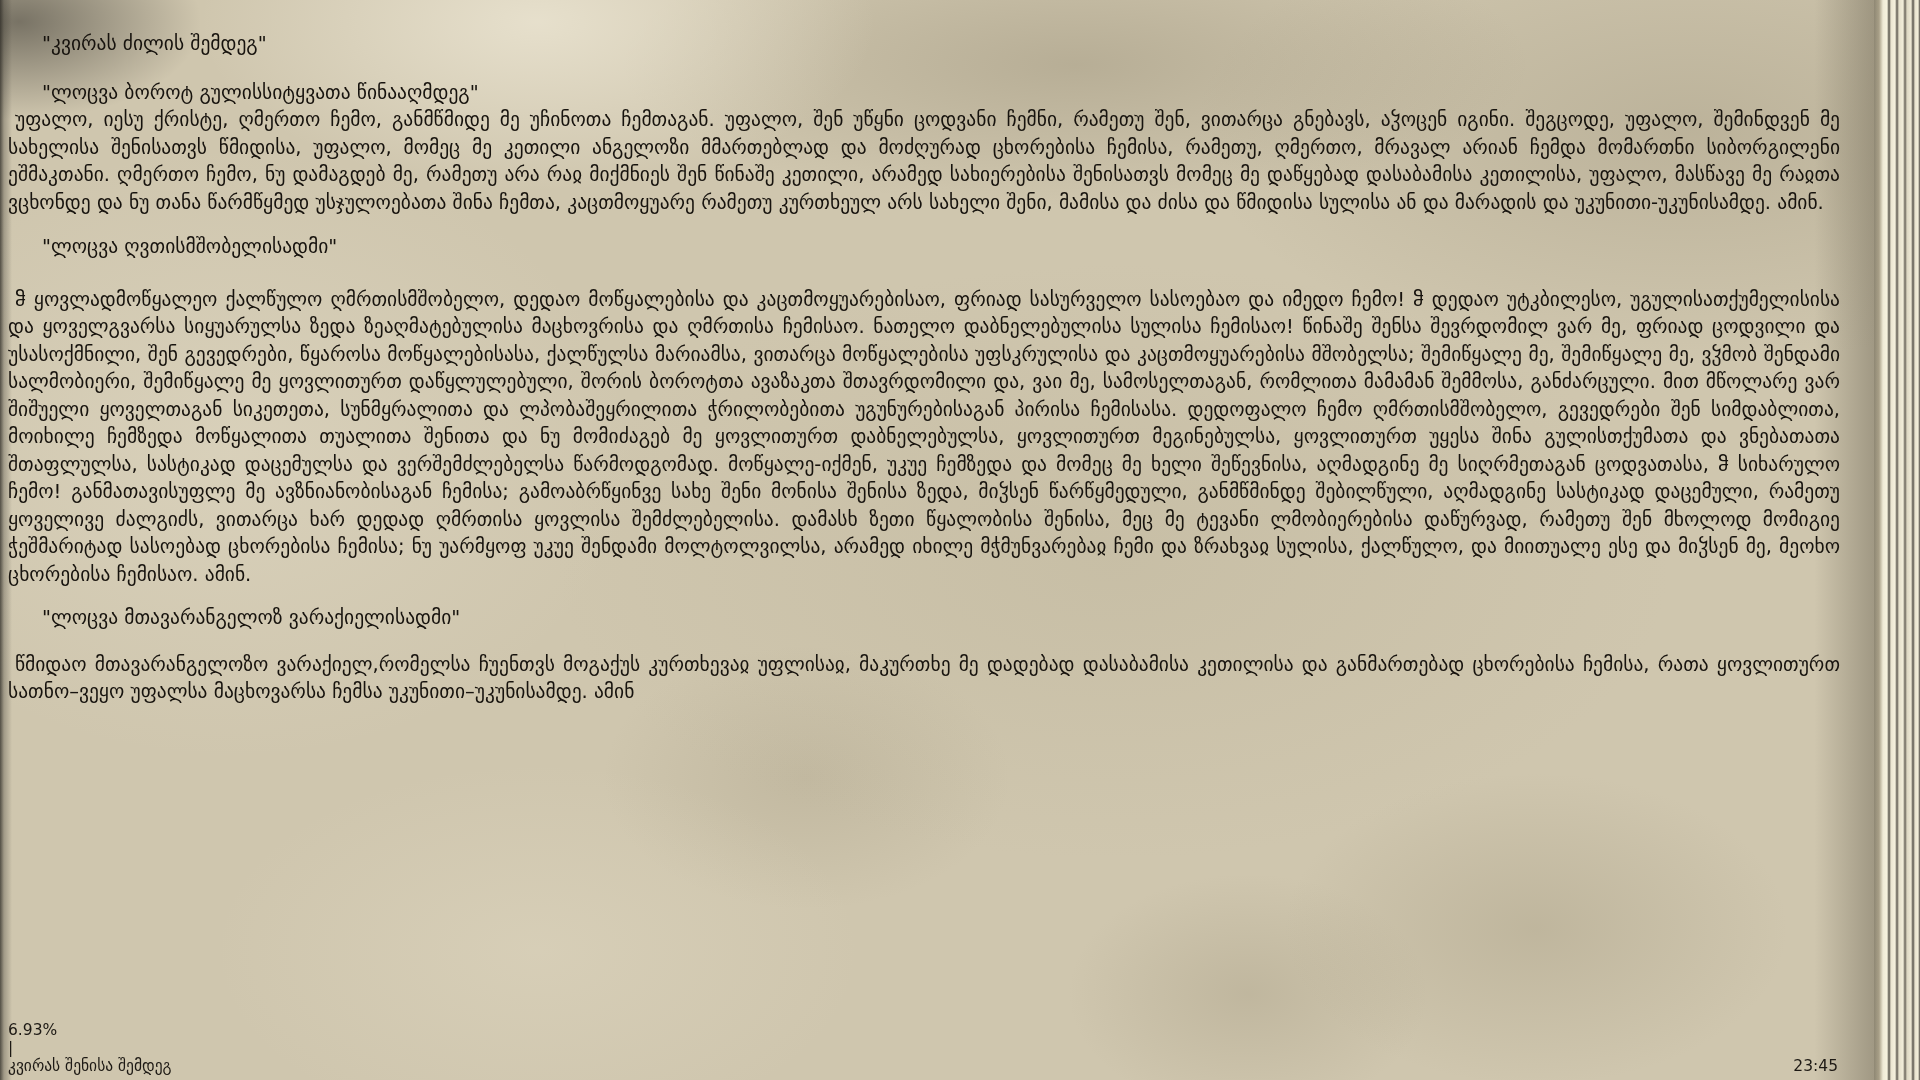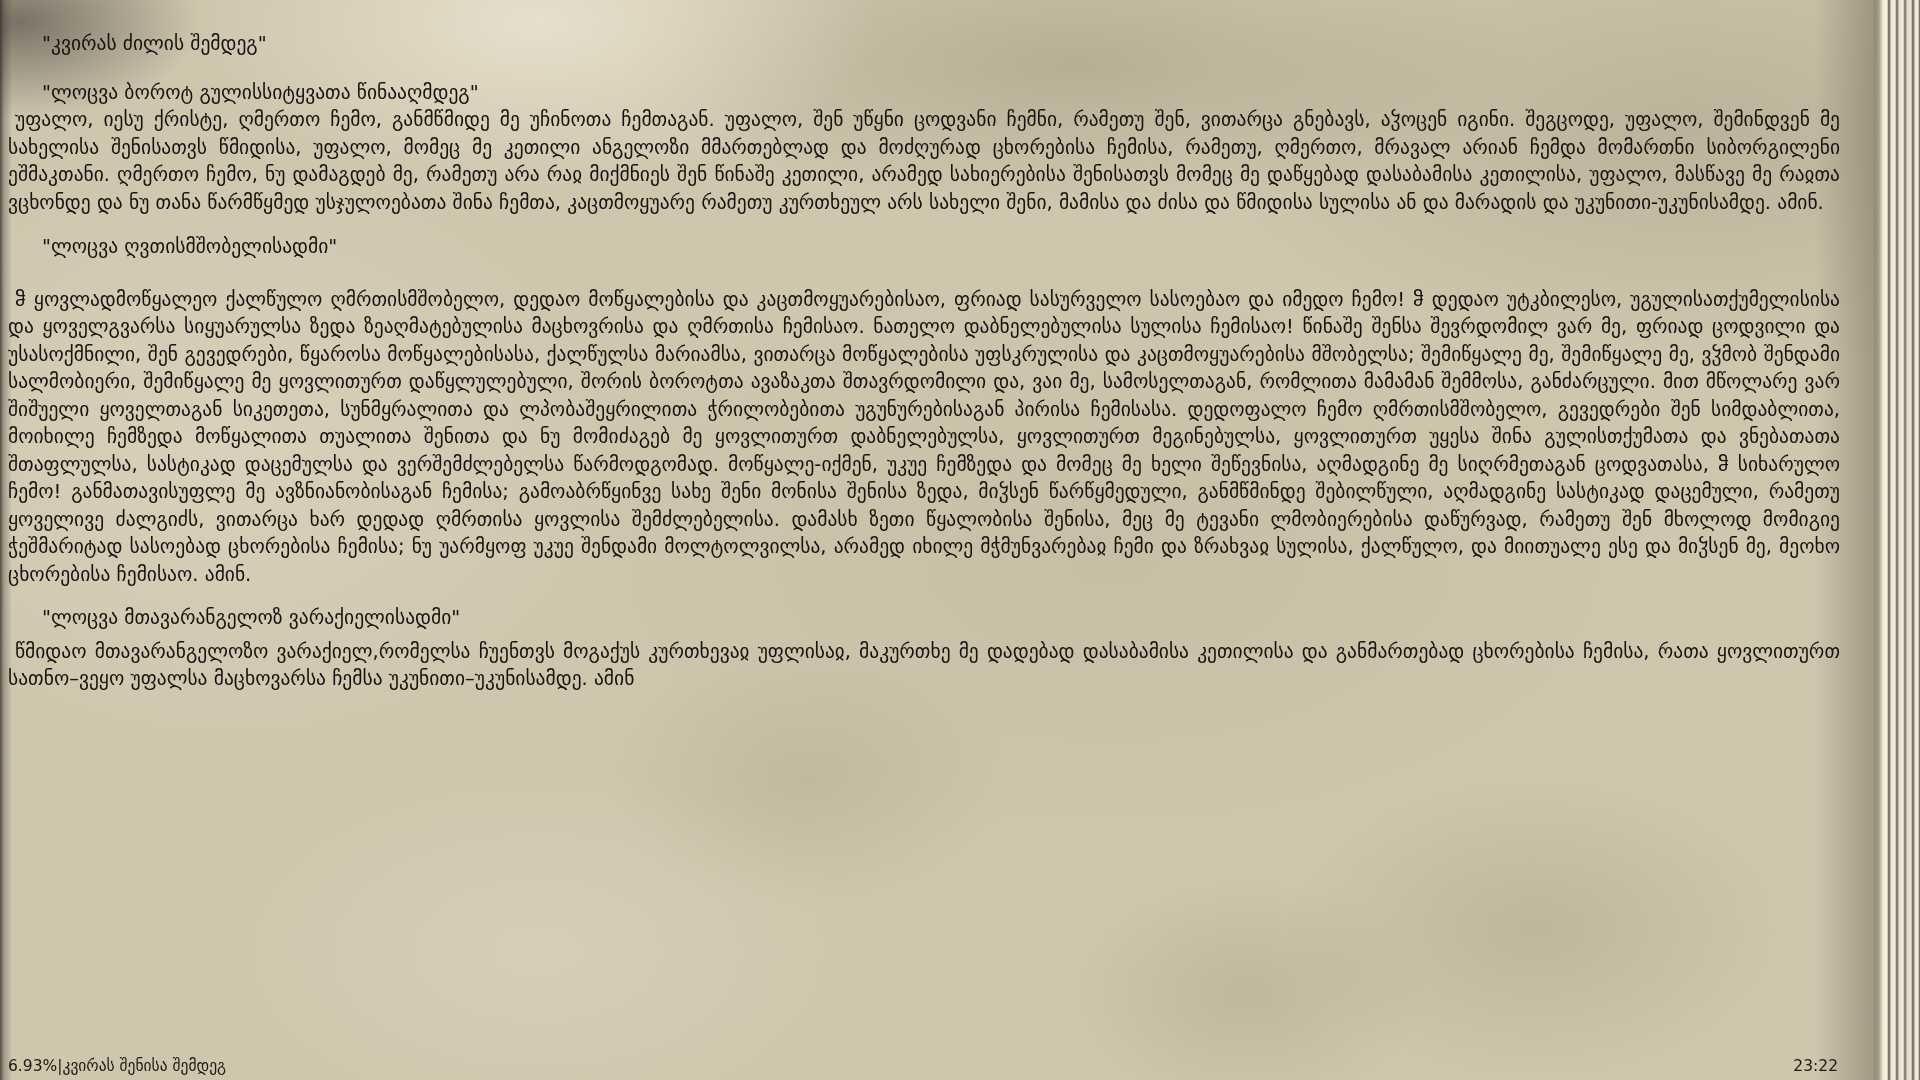--- a/index.html
+++ b/index.html
@@ -30,40 +30,40 @@
     color:#17130e;
     font-size:19.5px;line-height:27.5px;
   }
   .heading{padding-left:34px;white-space:nowrap;}
   .chapter-title{margin:0;}
   .sec0 .heading{margin-top:21px;}
   .sec0 .body{margin-top:0;}
   .sec1 .heading{margin-top:17px;}
   .sec1 .body{margin-top:25px;}
   .sec2 .heading{margin-top:16px;}
-  .sec2 .body{margin-top:6px;}
+  .sec2 .body{margin-top:19px;}
   .body{
     margin-bottom:0;margin-left:0;margin-right:0;
     text-align:justify;text-indent:7px;
   }
   .page-curl{
     position:absolute;top:0;right:0;width:46px;height:1080px;
     background:linear-gradient(90deg,
       #8f8874 0px,#a89f87 5px,#efead6 9px,#f7f3df 13px,#57534a 15px,
       #eae5d0 17px,#f5f1dd 21px,#5e5a50 23px,
       #e5e0cb 25px,#f2eeda 29px,#6a655a 31px,
       #ddd8c3 33px,#eee9d5 37px,#56524a 39px,
       #e8e3cf 41px,#f3efdb 44px,#4a463f 46px);
   }
   .footer{
     position:absolute;left:8px;right:82px;bottom:5px;
     display:flex;justify-content:space-between;align-items:flex-end;
     font-size:15.5px;color:#1d1914;line-height:18px;
   }
-  .footer-left{display:flex;align-items:flex-start;}
+  .footer-left{display:flex;align-items:flex-start;flex-direction:column;}
 </style>
 </head>
 <body>
 
 <div class="page">
 
   <div class="content">
 
     <div class="heading chapter-title">"კვირას ძილის შემდეგ"</div>
 
@@ -85,16 +85,16 @@
   </div>
 
   <div class="page-curl"></div>
 
   <div class="footer">
     <div class="footer-left">
       <span>6.93%</span>
         <span>|</span>
         <span>კვირას შენისა შემდეგ</span>
     </div>
-    <div>23:22</div>
+    <div>23:45</div>
   </div>
 
 </div>
 
 </body></html>

